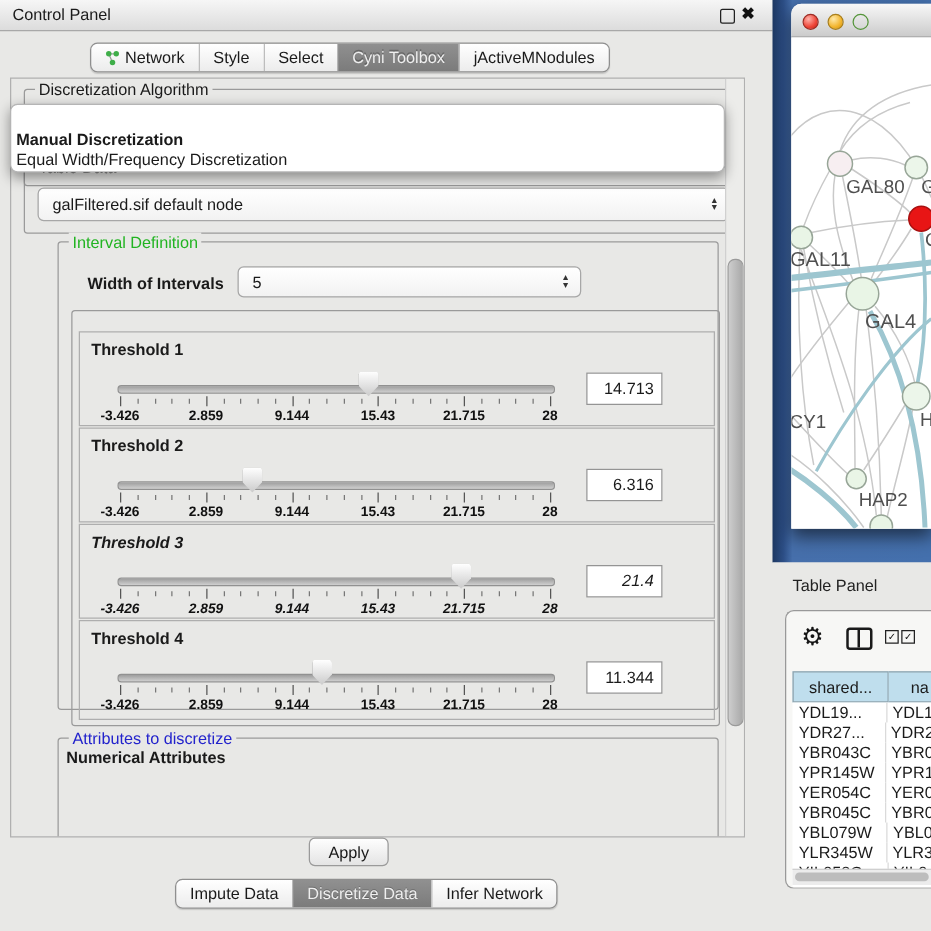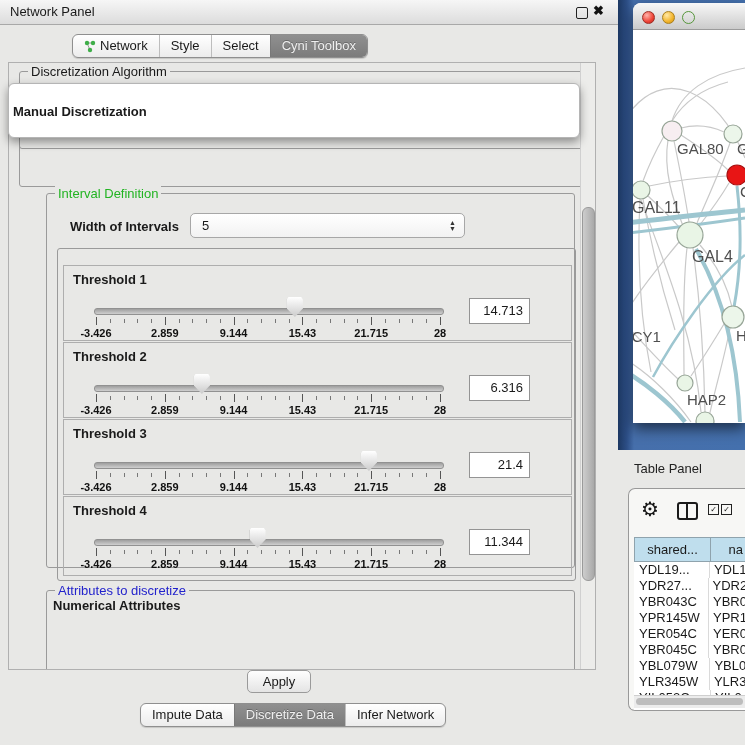--- a/index.html
+++ b/index.html
@@ -93,21 +93,21 @@
   .tp-hscroll{position:absolute;left:5px;right:0;top:206px;height:12px;background:#ececec;border-top:1px solid #cfcfcf;}
   .tp-hscroll .thumb{position:absolute;left:2px;right:3px;top:2px;height:7px;background:#bdbdbd;border-radius:4px;}
   .net-tab-icon{display:inline-block;width:12px;height:13px;}
 </style>
 </head>
 <body>
 
 <div id="root">
 
   <div class="panel-titlebar">
-    <span class="panel-title">Network Panel</span>
+    <span class="panel-title">Control Panel</span>
     <span class="float-icon"></span>
     <span class="close-icon">✖</span>
   </div>
 
   <div class="tabbar" id="top-tabs">
     <span class="tab">
       <svg class="net-tab-icon" viewBox="0 0 12 13">
         <line x1="3" y1="3" x2="9" y2="3" stroke="#9a9a9a" stroke-width="1"></line>
         <line x1="3" y1="3" x2="6" y2="10" stroke="#9a9a9a" stroke-width="1"></line>
         <circle cx="3" cy="3" r="2.2" fill="#3fae49"></circle>
@@ -118,31 +118,38 @@
     </span>
     <span class="tab">
         <span>Style</span>
       </span>
     <span class="tab">
         <span>Select</span>
       </span>
     <span class="tab selected">
         <span>Cyni Toolbox</span>
       </span>
+    <span class="tab">
+        <span>jActiveMNodules</span>
+      </span>
   </div>
 
   <div class="content-area">
 
     <div class="group" style="left:10px;top:8px;width:570px;height:76px;">
       <span class="legend">Discretization Algorithm</span>
       <div class="focus-combo" style="left:8px;top:26px;width:556px;height:28px;"></div>
     </div>
 
     <div class="group" style="left:10px;top:70px;width:570px;height:52px;">
       <span class="legend">Table Data</span>
+      <div class="combo" style="left:10px;top:16px;width:554px;height:27px;">
+        <span>galFiltered.sif default node</span>
+        <span class="arrows">▲<br>▼</span>
+      </div>
     </div>
 
     <div class="group" style="left:37px;top:130px;width:527px;height:373px;">
       <span class="legend green">Interval Definition</span>
       <span class="bold-label" style="left:23px;top:25px;">Width of Intervals</span>
       <div class="combo" style="left:143px;top:19px;width:275px;height:25px;">
         <span>5</span>
         <span class="arrows">▲<br>▼</span>
       </div>
 
@@ -225,21 +232,21 @@
           <div class="thr-labels">
               <div class="tick-label" style="left: 0px;">-3.426</div>
               <div class="tick-label" style="left: 68.8px;">2.859</div>
               <div class="tick-label" style="left: 137.6px;">9.144</div>
               <div class="tick-label" style="left: 206.4px;">15.43</div>
               <div class="tick-label" style="left: 275.2px;">21.715</div>
               <div class="tick-label" style="left: 344px;">28</div>
             </div>
           <div class="thr-value">6.316</div>
         </div>
-        <div class="thr-box" style="top:170px;height:74px;">
+        <div class="thr-box" style="top:170px;height:74px;font-style:italic;">
           <span class="thr-title">Threshold 3</span>
           <div class="thr-track"></div>
           <div class="thr-thumb" style="left: 296.914px;"></div>
           <div class="thr-ticks">
               <div class="tick major" style="left: 0px;"></div>
               <div class="tick" style="left: 13.76px;"></div>
               <div class="tick" style="left: 27.52px;"></div>
               <div class="tick" style="left: 41.28px;"></div>
               <div class="tick" style="left: 55.04px;"></div>
               <div class="tick major" style="left: 68.8px;"></div>
@@ -337,20 +344,21 @@
     <span class="tab selected">
         <span>Discretize Data</span>
       </span>
     <span class="tab">
         <span>Infer Network</span>
       </span>
   </div>
 
   <div class="popup">
     <div class="popup-item1">Manual Discretization</div>
+    <div class="popup-item2">Equal Width/Frequency Discretization</div>
   </div>
 
   <div class="desktop">
     <div class="net-window">
       <div class="net-titlebar">
         <div class="lights">
           <span class="light red"></span>
           <span class="light yellow"></span>
           <span class="light green"></span>
         </div>

